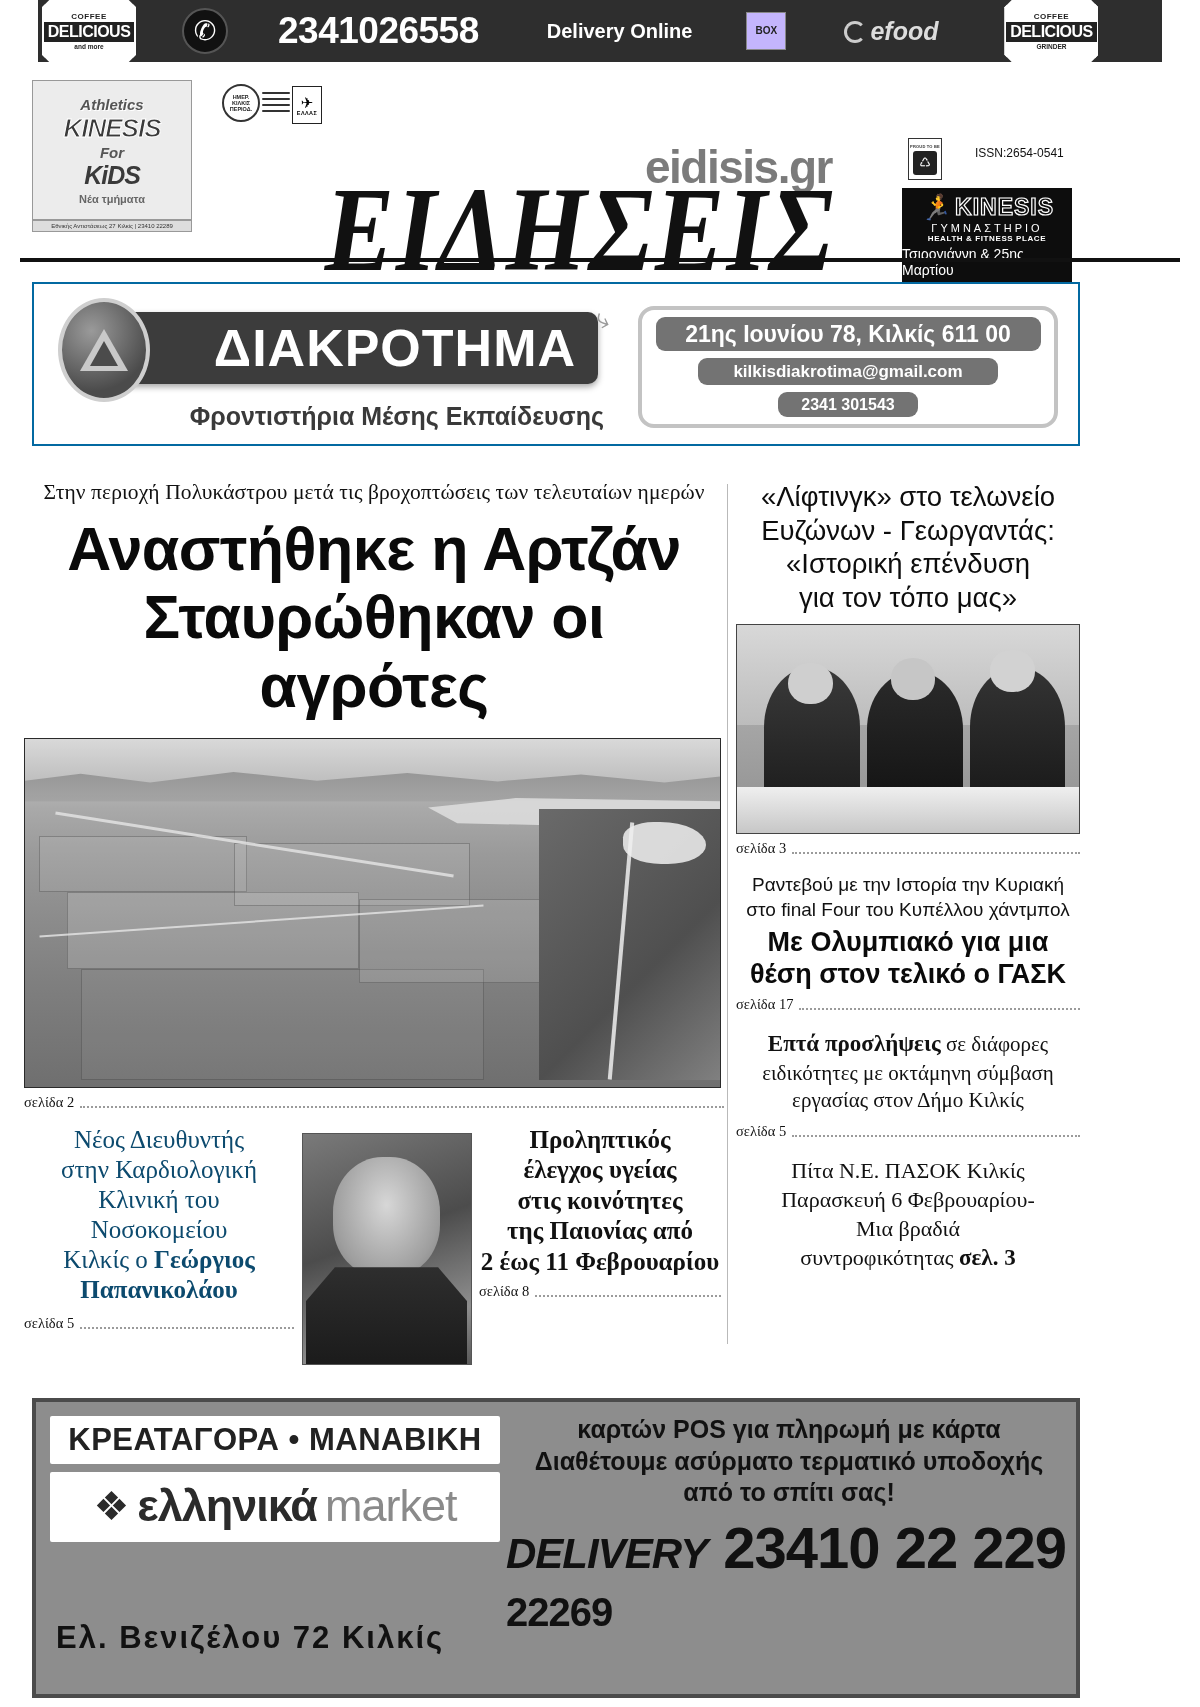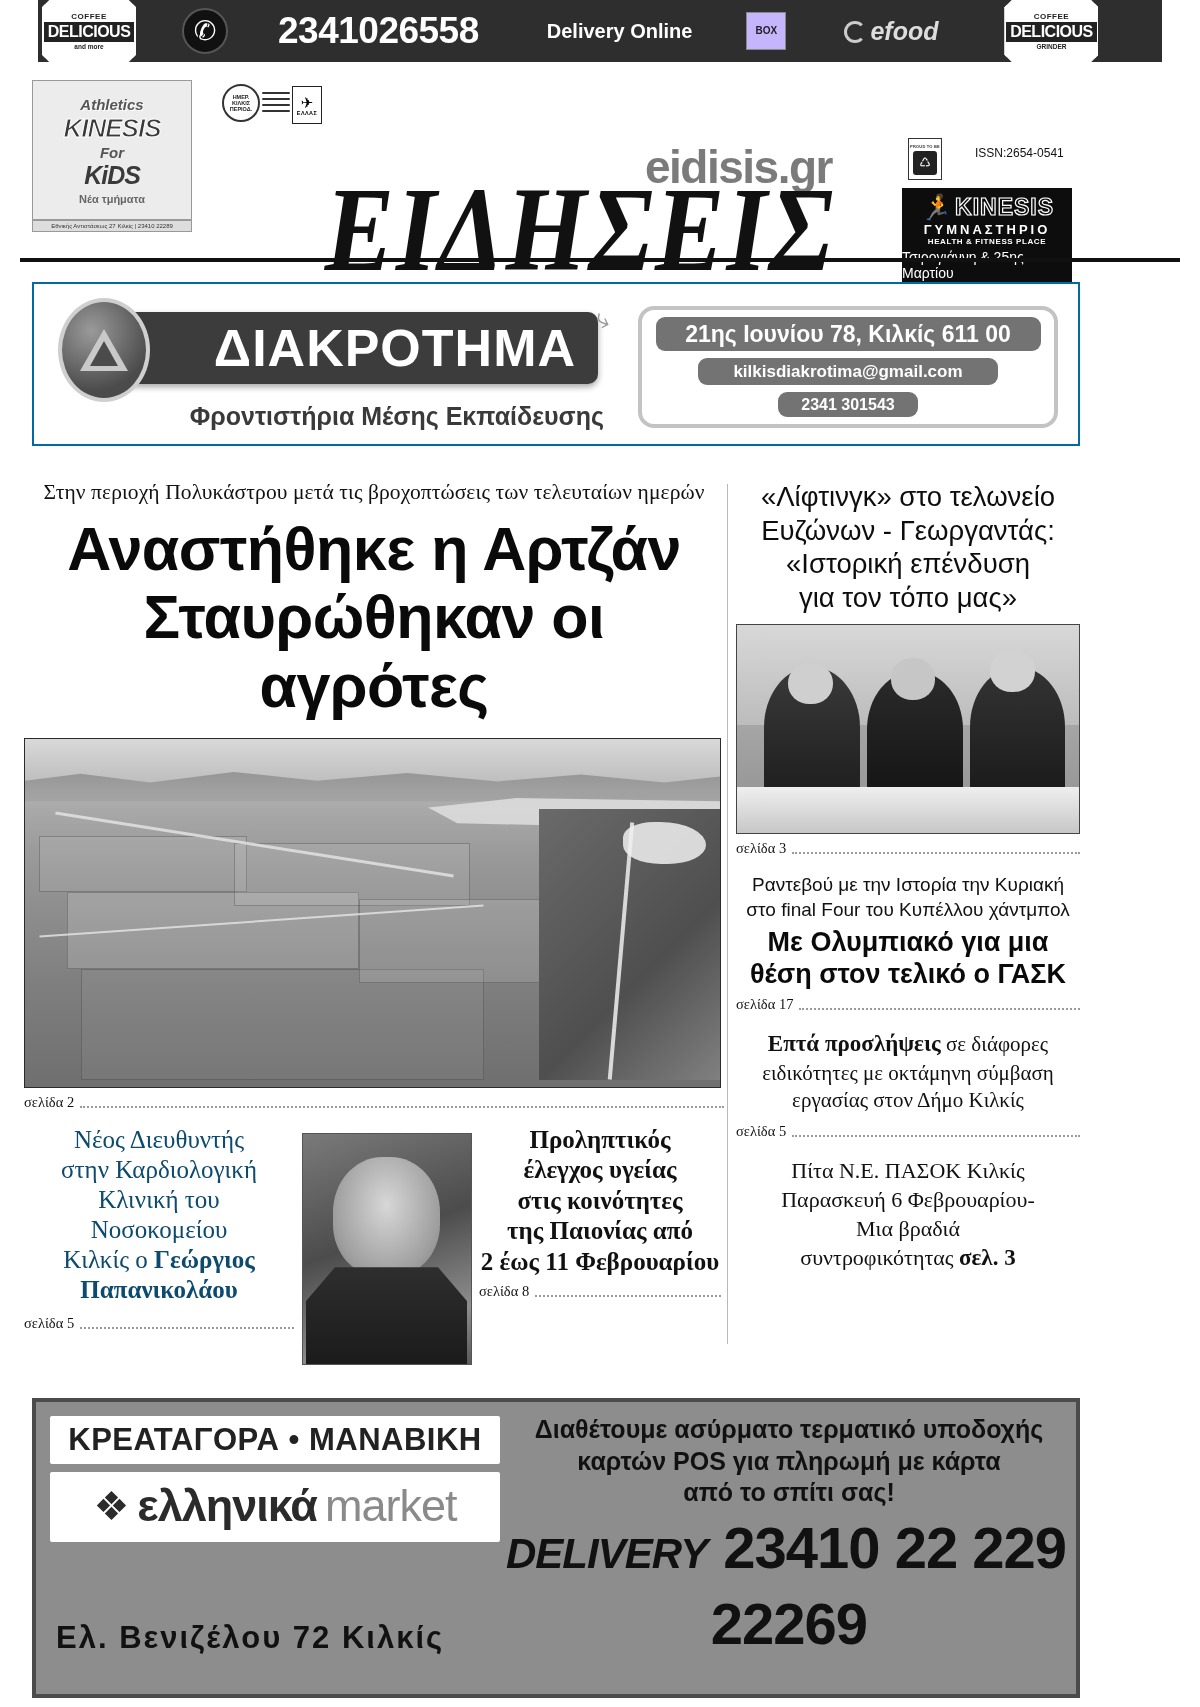--- a/index.html
+++ b/index.html
@@ -123,21 +123,21 @@
     position:absolute; left:902px; top:126px; width:170px; height:106px;
     background:#0d0d0d; color:#fff; display:flex; flex-direction:column;
     align-items:center; justify-content:flex-start; padding-top:6px; overflow:hidden;
   }
   .ka-row { display:flex; align-items:center; gap:4px; }
   .ka-runner { font-size:25px; line-height:1; font-weight:bold; font-style:italic; }
   .ka-name {
     font-size:23px; font-weight:900; letter-spacing:1px;
     -webkit-text-stroke: 1.2px #fff; color:#0d0d0d;
   }
-  .ka-sub1 { font-size:13px; letter-spacing:3px; font-weight:bold; margin-top:1px; }
+  .ka-sub1 { font-size:11px; letter-spacing:3px; font-weight:normal; margin-top:1px; }
   .ka-sub2 { font-size:8px; letter-spacing:.6px; font-weight:bold; }
   .ka-addr { font-size:14px; margin-top:3px; }
   .ka-site { background:#fff; color:#000; font-size:11px; font-weight:bold;
              padding:0 4px; margin-top:4px; width:100%; text-align:center; }
 
   .rule-thick { position:absolute; left:20px; top:258px; width:1160px; height:4px; background:#111; }
 
   
   .diak-ad {
     position:absolute; left:32px; top:282px; width:1048px; height:164px;
@@ -312,22 +312,22 @@
   }
   .ba-right { position:absolute; left:470px; top:12px; width:566px; text-align:center; }
   .ba-pos { font-size:25px; font-weight:900; color:#111; line-height:1.26; }
   .ba-delrow { position:absolute; left:470px; top:112px; width:566px; display:flex; align-items:flex-start; }
   .ba-delivery {
     font-size:42px; font-weight:900; font-style:italic; color:#111;
     letter-spacing:-1px; margin-top:16px; white-space:nowrap;
   }
   .ba-phone1 { font-size:58px; font-weight:900; color:#111; letter-spacing:-1px; margin-left:16px; white-space:nowrap; }
   .ba-phone2 {
-    position:absolute; left:470px; top:188px; width:566px; text-align:center;
-    font-size:58px; font-weight:900; color:#111; letter-spacing:-1px;
+    position:absolute; left:470px; top:188px; width:566px; text-align:left;
+    font-size:40px; font-weight:900; color:#111; letter-spacing:-1px;
   }
 </style>
 </head>
 <body>
 
 <div class="page">
 
   <div class="topbar">
 
     <div class="coffee-seal">
@@ -572,22 +572,22 @@
     <div class="ba-left">
       <div class="ba-kreat">ΚΡΕΑΤΑΓΟΡΑ • ΜΑΝΑΒΙΚΗ</div>
       <div class="ba-market">
         <span class="ba-swirl">❖</span>
         <span class="ba-gr">ελληνικά</span>
         <span class="ba-mk">market</span>
       </div>
     </div>
 
     <div class="ba-right">
+      <div class="ba-pos">καρτών POS για πληρωμή με κάρτα</div>
       <div class="ba-pos">Διαθέτουμε ασύρματο τερματικό υποδοχής</div>
-      <div class="ba-pos">καρτών POS για πληρωμή με κάρτα</div>
       <div class="ba-pos">από το σπίτι σας!</div>
     </div>
 
     <div class="ba-delrow">
       <div class="ba-delivery">DELIVERY</div>
       <div class="ba-phone1">23410 22 229</div>
     </div>
     <div class="ba-phone2">22269</div>
 
     <div class="ba-addr">Ελ. Βενιζέλου 72 Κιλκίς</div>

